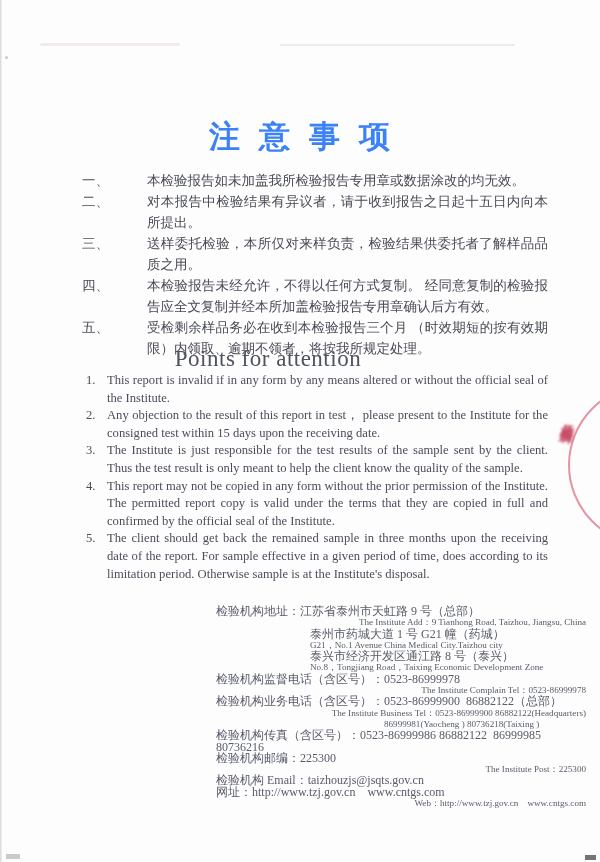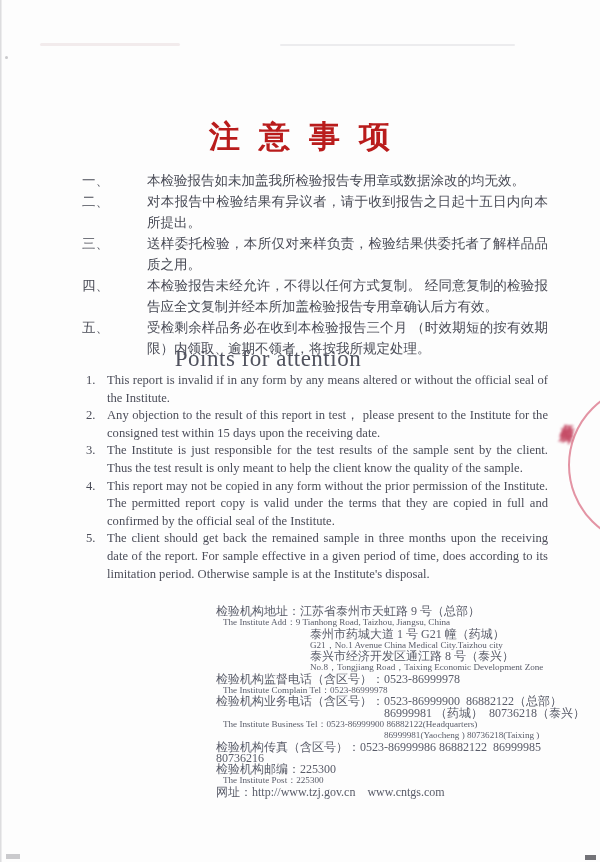--- a/index.html
+++ b/index.html
@@ -21,21 +21,21 @@
     background:rgba(150,150,156,.5);}
   .mark-bl{position:absolute;left:6px;top:854px;width:14px;height:5px;
     background:rgba(160,160,165,.55);}
   .mark-br{position:absolute;left:585px;top:855px;width:11px;height:5px;
     background:rgba(90,90,96,.85);}
 
   
   .cn-title{
     position:absolute;top:116px;left:0;width:100%;
     text-align:center;letter-spacing:19px;text-indent:18px;
-    font-size:31px;font-weight:600;color:#b91c1c;
+    font-size:31px;font-weight:600;color:#3b82f6;
   }
   
   .cn-list{position:absolute;top:170px;left:82px;width:466px;}
   .cn-row{display:flex;font-size:13.5px;line-height:21px;color:#484a55;}
   .cn-row .num{flex:0 0 31px;}
   .cn-row .txt{flex:1;text-align:justify;margin-left:34px;}
 
   
   .en-heading{
     position:absolute;top:346px;left:0;width:536px;text-align:center;
@@ -48,21 +48,21 @@
   .en-row .txt{flex:1;text-align:justify;}
 
   
   .contact{position:absolute;top:606px;left:216px;width:370px;}
   .contact .line{
     white-space:pre-wrap;line-height:11.3px;color:#585b68;
   }
   .contact .lang-cn{font-size:12px;}
   .contact .lang-en{font-size:9.1px;}
   .contact .i0{padding-left:0;}
-  .contact .i1{padding-left:7px;}
+  .contact .i1{padding-left:7px;text-align:right;}
   .contact .i2{padding-left:94px;}
   .contact .i3{padding-left:168px;}
 
   
   .seal-ring{
     position:absolute;left:568px;top:384px;width:158px;height:158px;
     border:2.5px solid rgba(219,118,139,.78);border-radius:50%;
     filter:blur(.6px);
   }
   .seal-text{
@@ -137,25 +137,26 @@
   <div class="contact">
       <div class="line i0 lang-cn">检验机构地址：江苏省泰州市天虹路 9 号（总部）</div>
       <div class="line i1 lang-en">The Institute Add：9 Tianhong Road, Taizhou, Jiangsu, China</div>
       <div class="line i2 lang-cn">泰州市药城大道 1 号 G21 幢（药城）</div>
       <div class="line i2 lang-en">G21，No.1 Avenue China Medical City.Taizhou city</div>
       <div class="line i2 lang-cn">泰兴市经济开发区通江路 8 号（泰兴）</div>
       <div class="line i2 lang-en">No.8，Tongjiang Road，Taixing Economic Development Zone</div>
       <div class="line i0 lang-cn">检验机构监督电话（含区号）：0523-86999978</div>
       <div class="line i1 lang-en">The Institute Complain Tel：0523-86999978</div>
       <div class="line i0 lang-cn">检验机构业务电话（含区号）：0523-86999900  86882122（总部）</div>
-      <div class="line i3 lang-cn">86999981 （药城）  80736218（泰兴）</div>
       <div class="line i1 lang-en">The Institute Business Tel：0523-86999900 86882122(Headquarters)</div>
       <div class="line i3 lang-en">86999981(Yaocheng ) 80736218(Taixing )</div>
       <div class="line i0 lang-cn">检验机构传真（含区号）：0523-86999986 86882122  86999985   80736216</div>
       <div class="line i0 lang-cn">检验机构邮编：225300</div>
       <div class="line i1 lang-en">The Institute Post：225300</div>
+      <div class="line i0 lang-cn">检验机构 Email：taizhouzjs@jsqts.gov.cn</div>
       <div class="line i0 lang-cn">网址：http://www.tzj.gov.cn    www.cntgs.com</div>
+      <div class="line i1 lang-en">Web：http://www.tzj.gov.cn    www.cntgs.com</div>
     </div>
 
   <div class="seal-ring"></div>
   <div class="seal-text" style="color: rgb(198, 78, 104);">质检验所</div>
 
 </div>
 
 </body></html>

